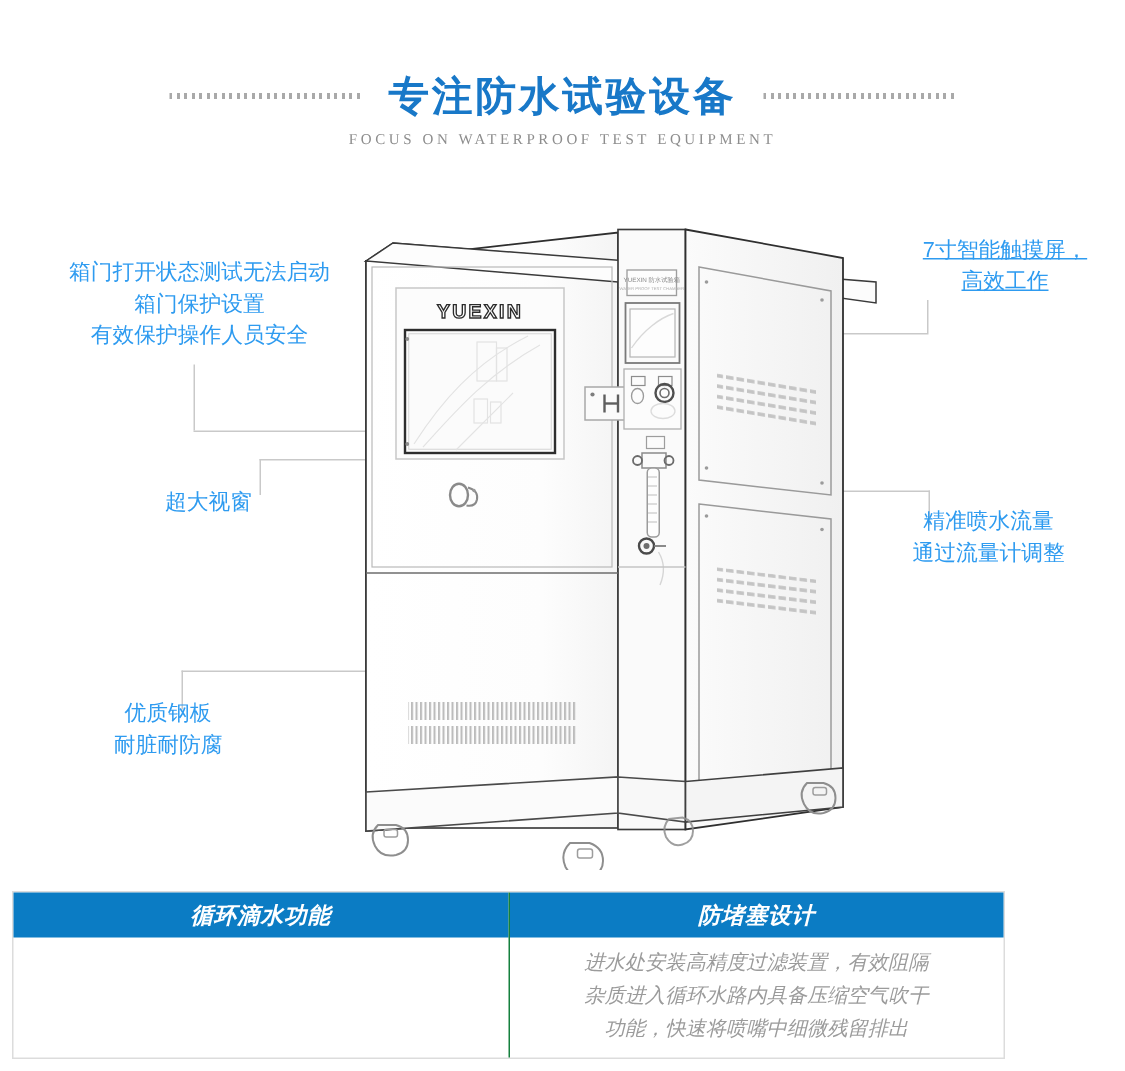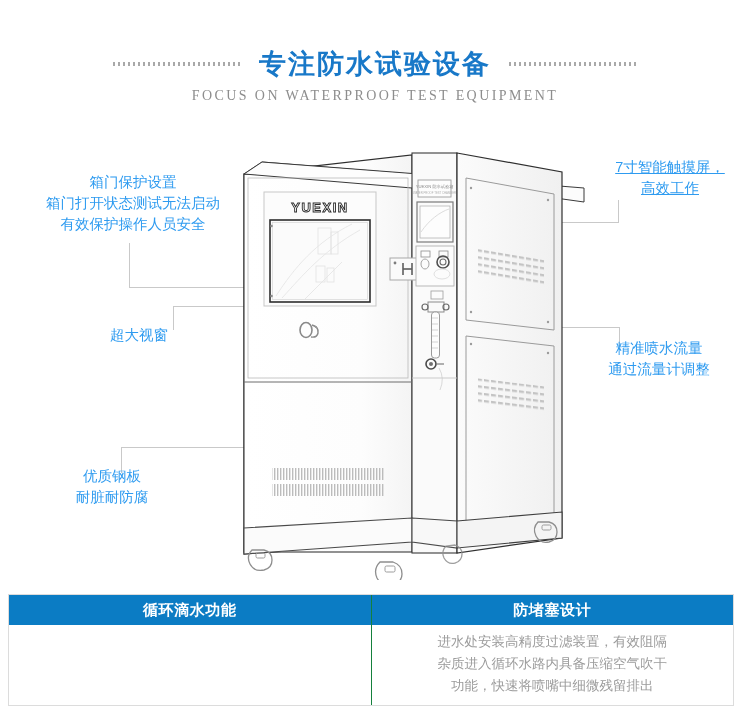--- a/index.html
+++ b/index.html
@@ -54,21 +54,21 @@
     white-space: nowrap;
     line-height: 1;
   }
   #sub-title {
     position: absolute;
     left: 0;
     top: 88px;
     width: 750px;
     text-align: center;
     font-family: "Liberation Serif", "DejaVu Serif", serif;
-    font-size: 14px;
+    font-size: 10px;
     letter-spacing: 2.4px;
     color: #8d8d8d;
     white-space: nowrap;
   }
 
   
   .anno {
     position: absolute;
     color: #2e9bf0;
     font-size: 14.5px;
@@ -101,26 +101,27 @@
     height: 430px;
     text-align: center;
   }
   #machine svg { display: block; }
 
   
   #spec-table {
     position: absolute;
     left: 8px;
     top: 594px;
-    width: 726px;
+    width: 662px;
     height: 112px;
     border: 1px solid #dcdcdc;
     box-sizing: border-box;
     display: flex;
     background: #fff;
+    font-style: italic;
   }
   .spec-col {
     flex: 1 1 50%;
     display: flex;
     flex-direction: column;
     min-width: 0;
   }
   .spec-col + .spec-col { border-left: 1px solid #15803d; }
   .spec-head {
     height: 30px;
@@ -178,22 +179,22 @@
 
   <div class="lead h" style="left:434px; top:222px; width:185px;"></div>
   <div class="lead v" style="left:618px; top:200px; height:22px;"></div>
   <div class="lead-dot" style="left:432px; top:220px;"></div>
 
   <div class="lead h" style="left:430px; top:327px; width:190px;"></div>
   <div class="lead v" style="left:619px; top:327px; height:23px;"></div>
   <div class="lead-dot" style="left:428px; top:325px;"></div>
 
   <div class="anno center" style="left:14px; top:172px; width:238px;">
+    <div>箱门打开状态测试无法启动</div>
     <div>箱门保护设置</div>
-    <div>箱门打开状态测试无法启动</div>
     <div>有效保护操作人员安全</div>
   </div>
 
   <div class="anno center" style="left:74px; top:325px; width:130px;">
     <div>超大视窗</div>
   </div>
 
   <div class="anno center" style="left:42px; top:466px; width:140px;">
     <div>优质钢板</div>
     <div>耐脏耐防腐</div>

